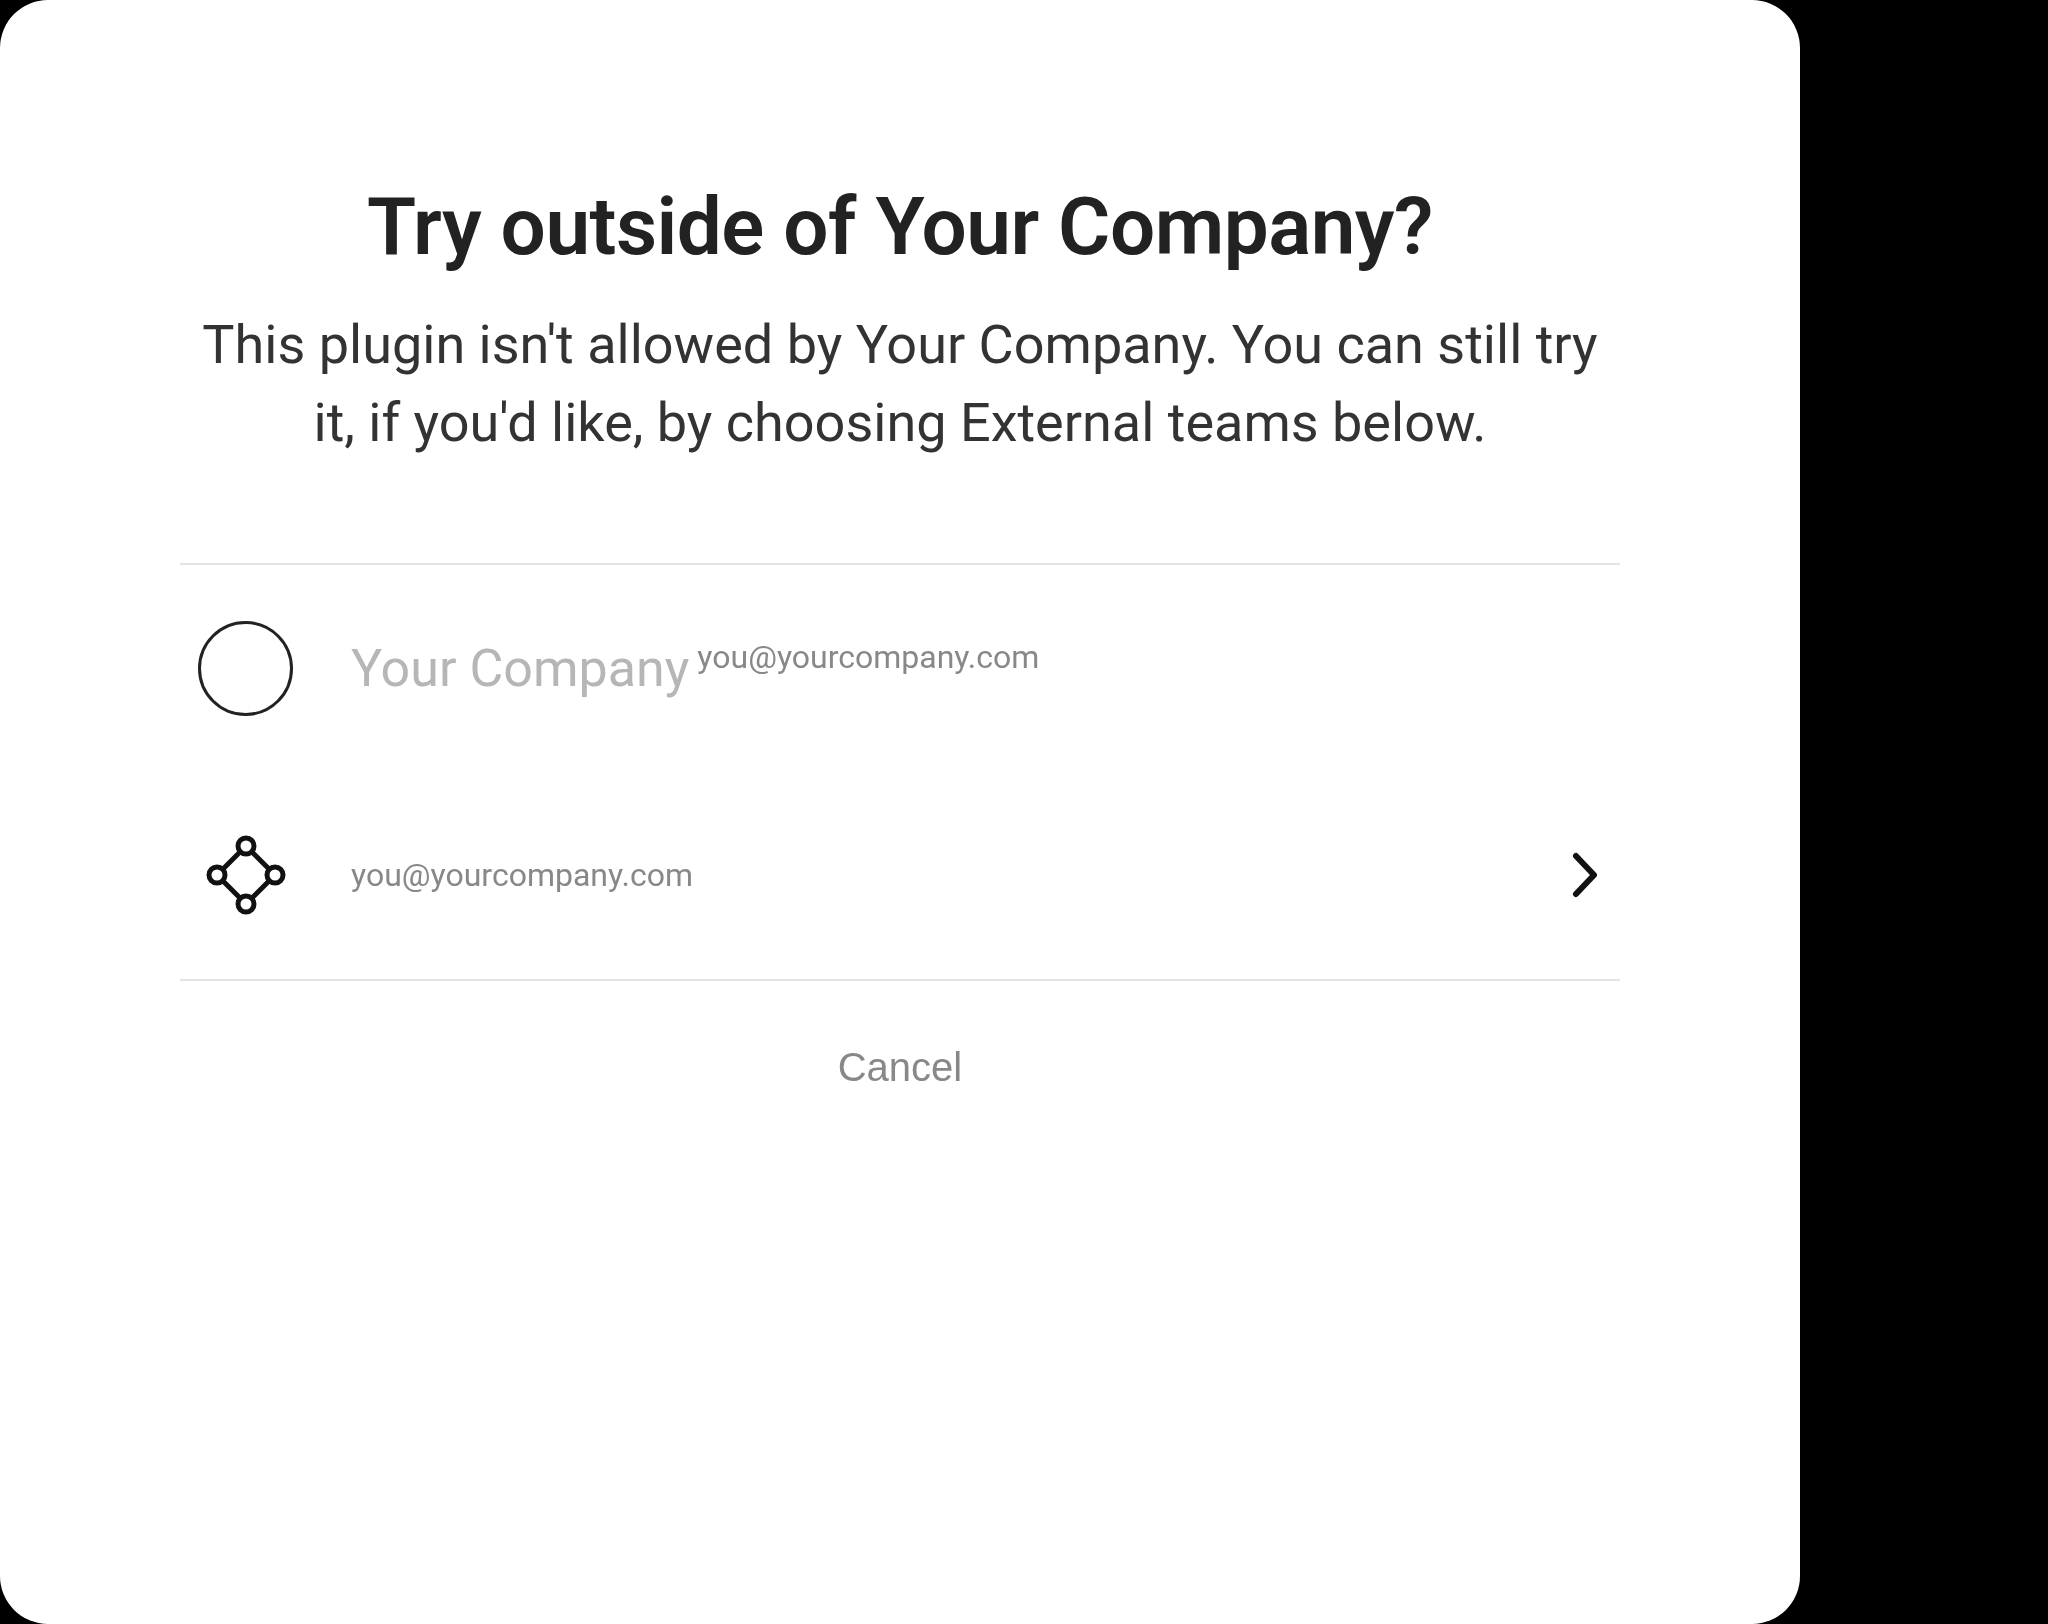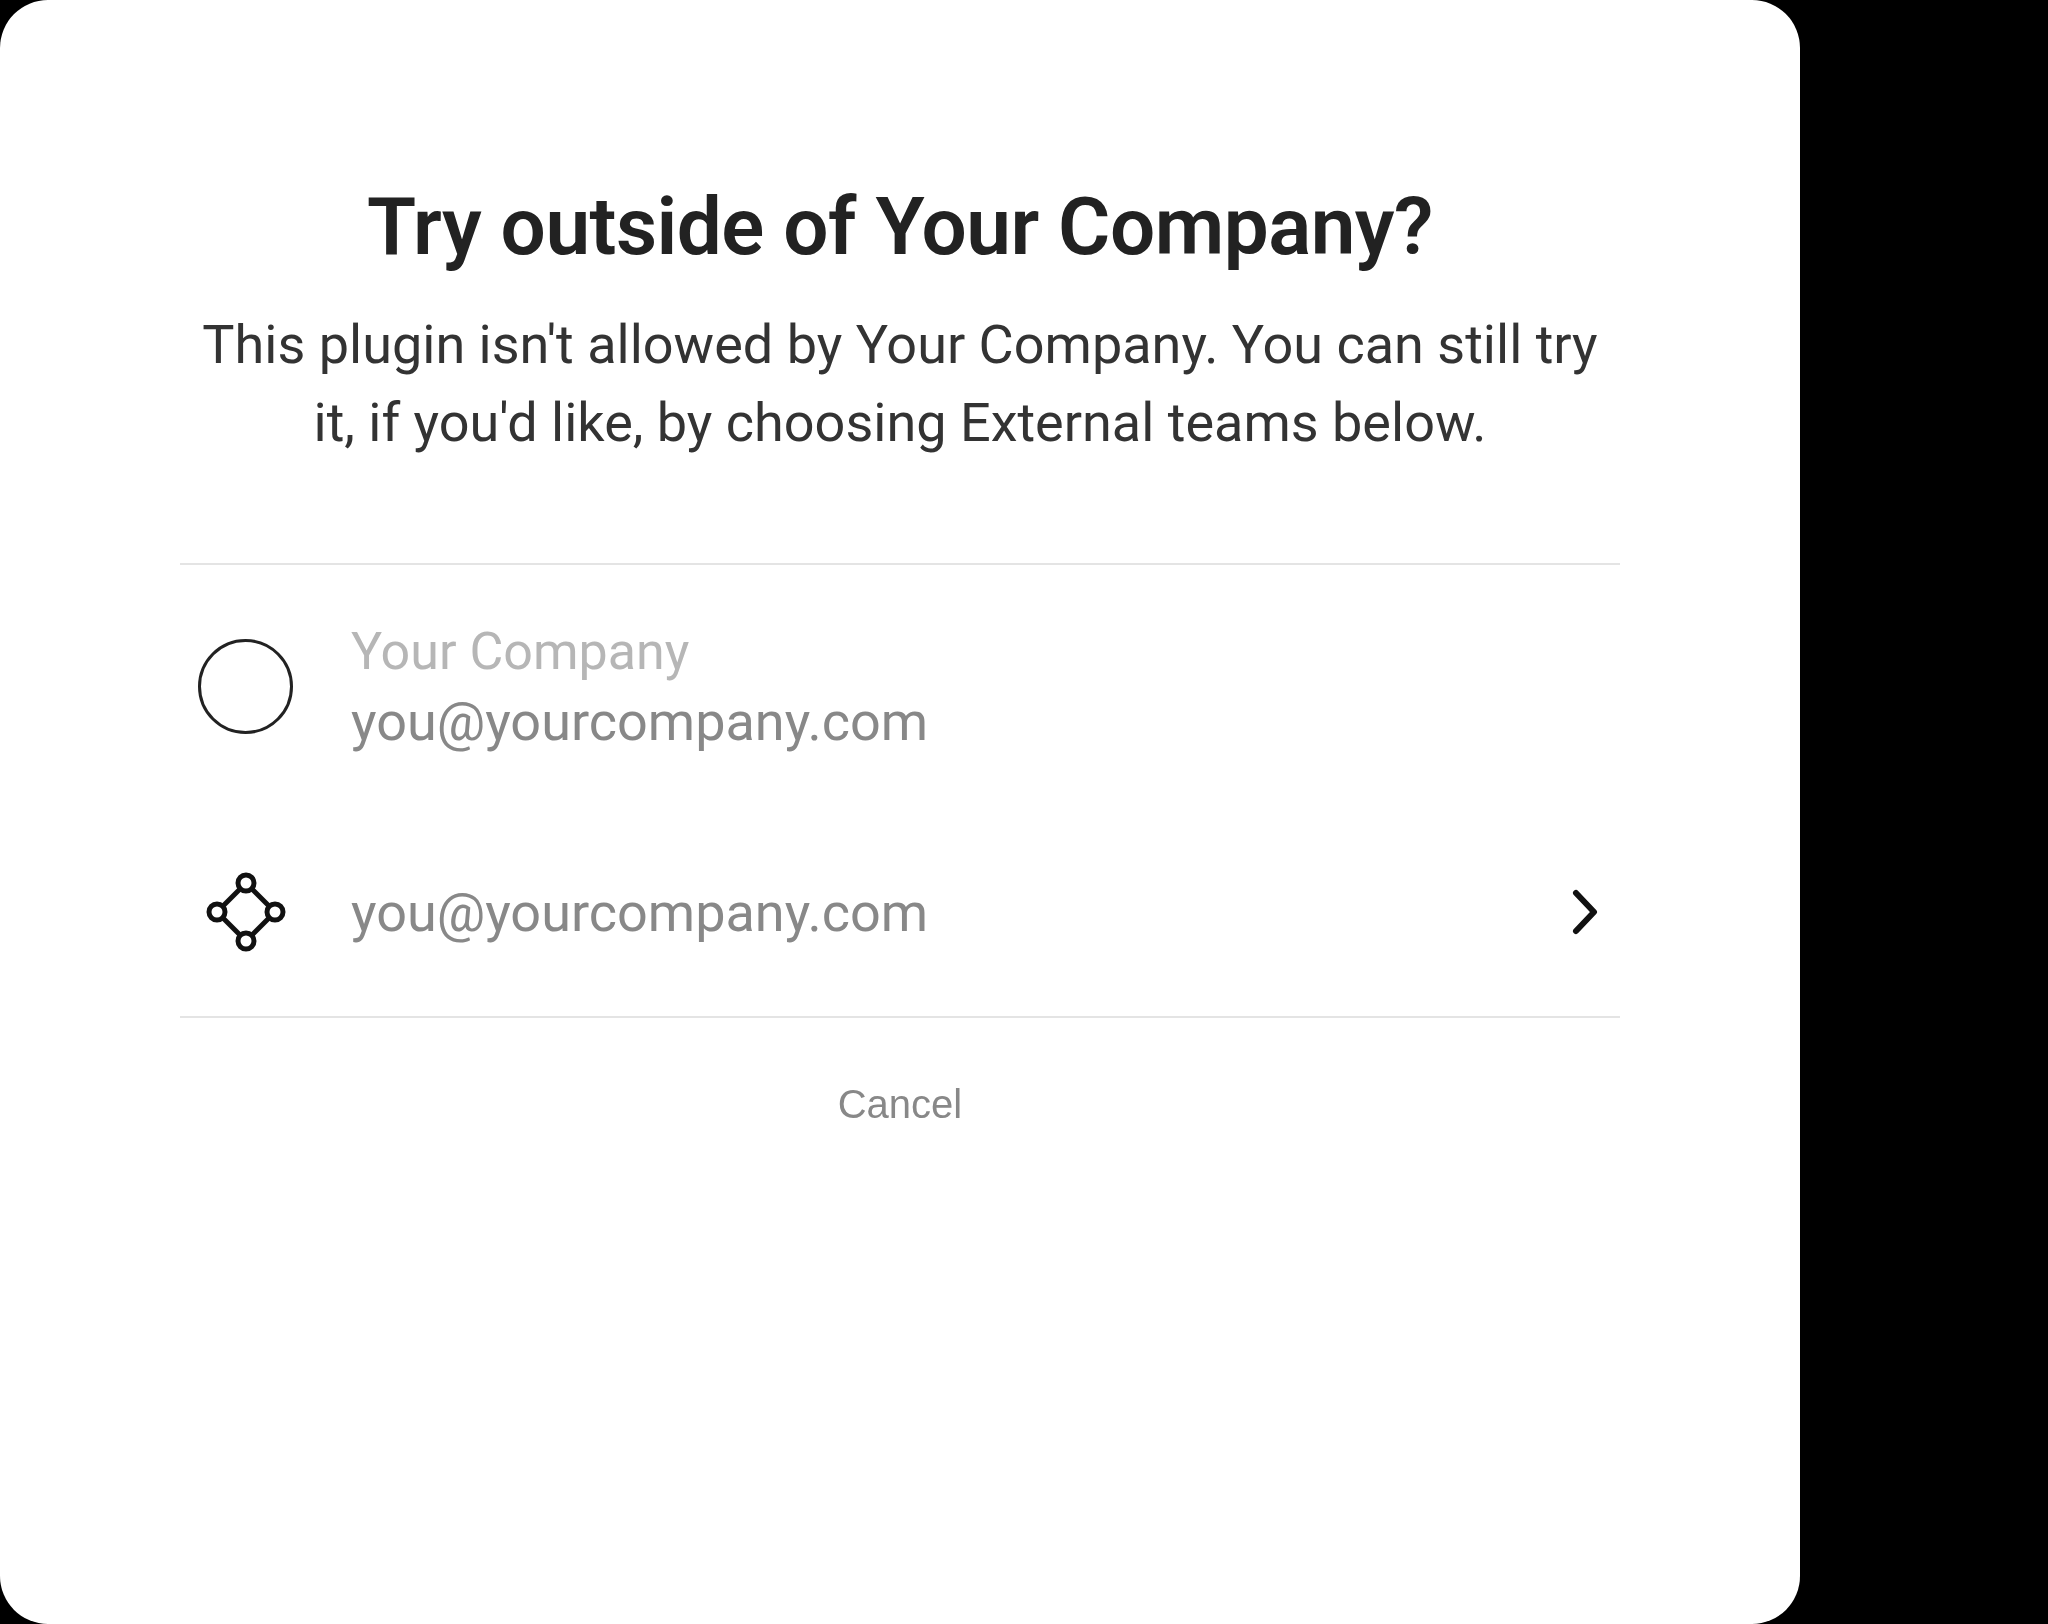--- a/index.html
+++ b/index.html
@@ -64,30 +64,29 @@
   }
   .avatar-circle {
     width: 95px;
     height: 95px;
     border: 3px solid #222;
     border-radius: 50%;
   }
   .row-text {
     flex: 1;
     display: flex;
-    flex-direction: column;
     gap: 8px;
   }
   .row-title {
     font-size: 52px;
     font-weight: 400;
     color: #1a1a1a;
   }
   .row-sub {
-    font-size: 54px;
+    font-size: 32px;
     font-weight: 400;
     color: #888;
   }
   .row-trailing {
     display: flex;
     align-items: center;
     flex-shrink: 0;
   }
   .badge-not-allowed {
     font-size: 48px;

